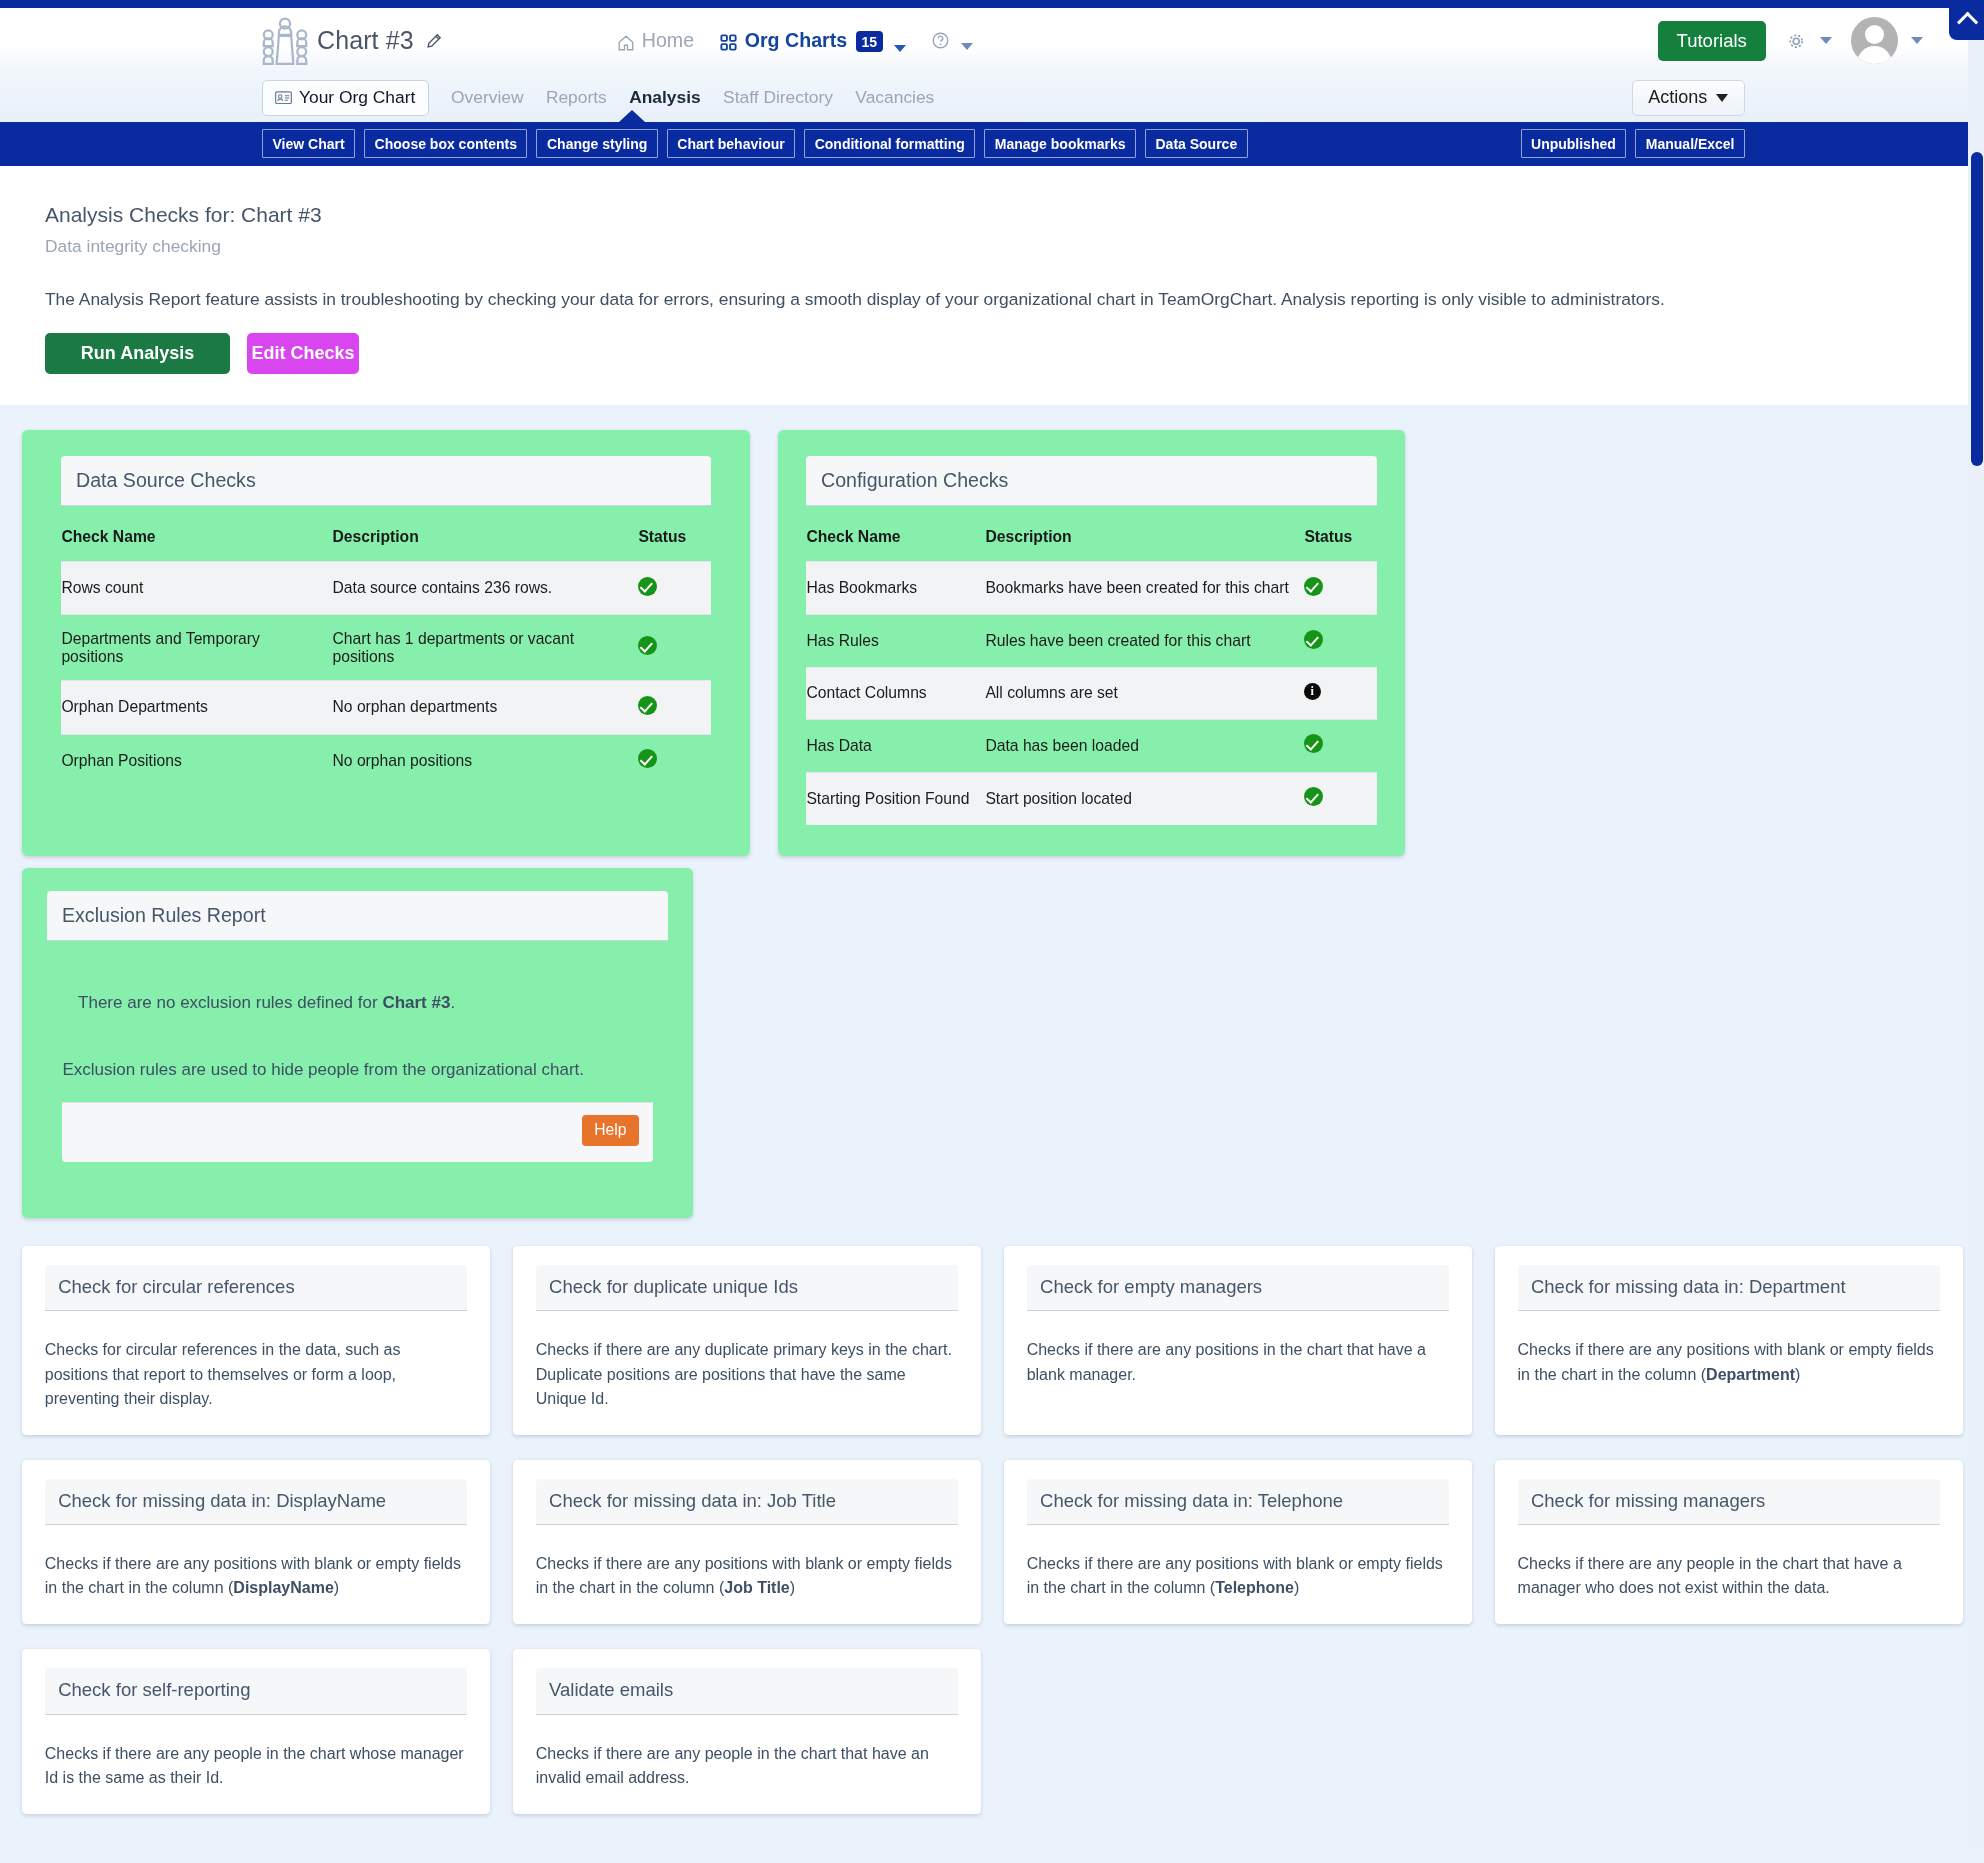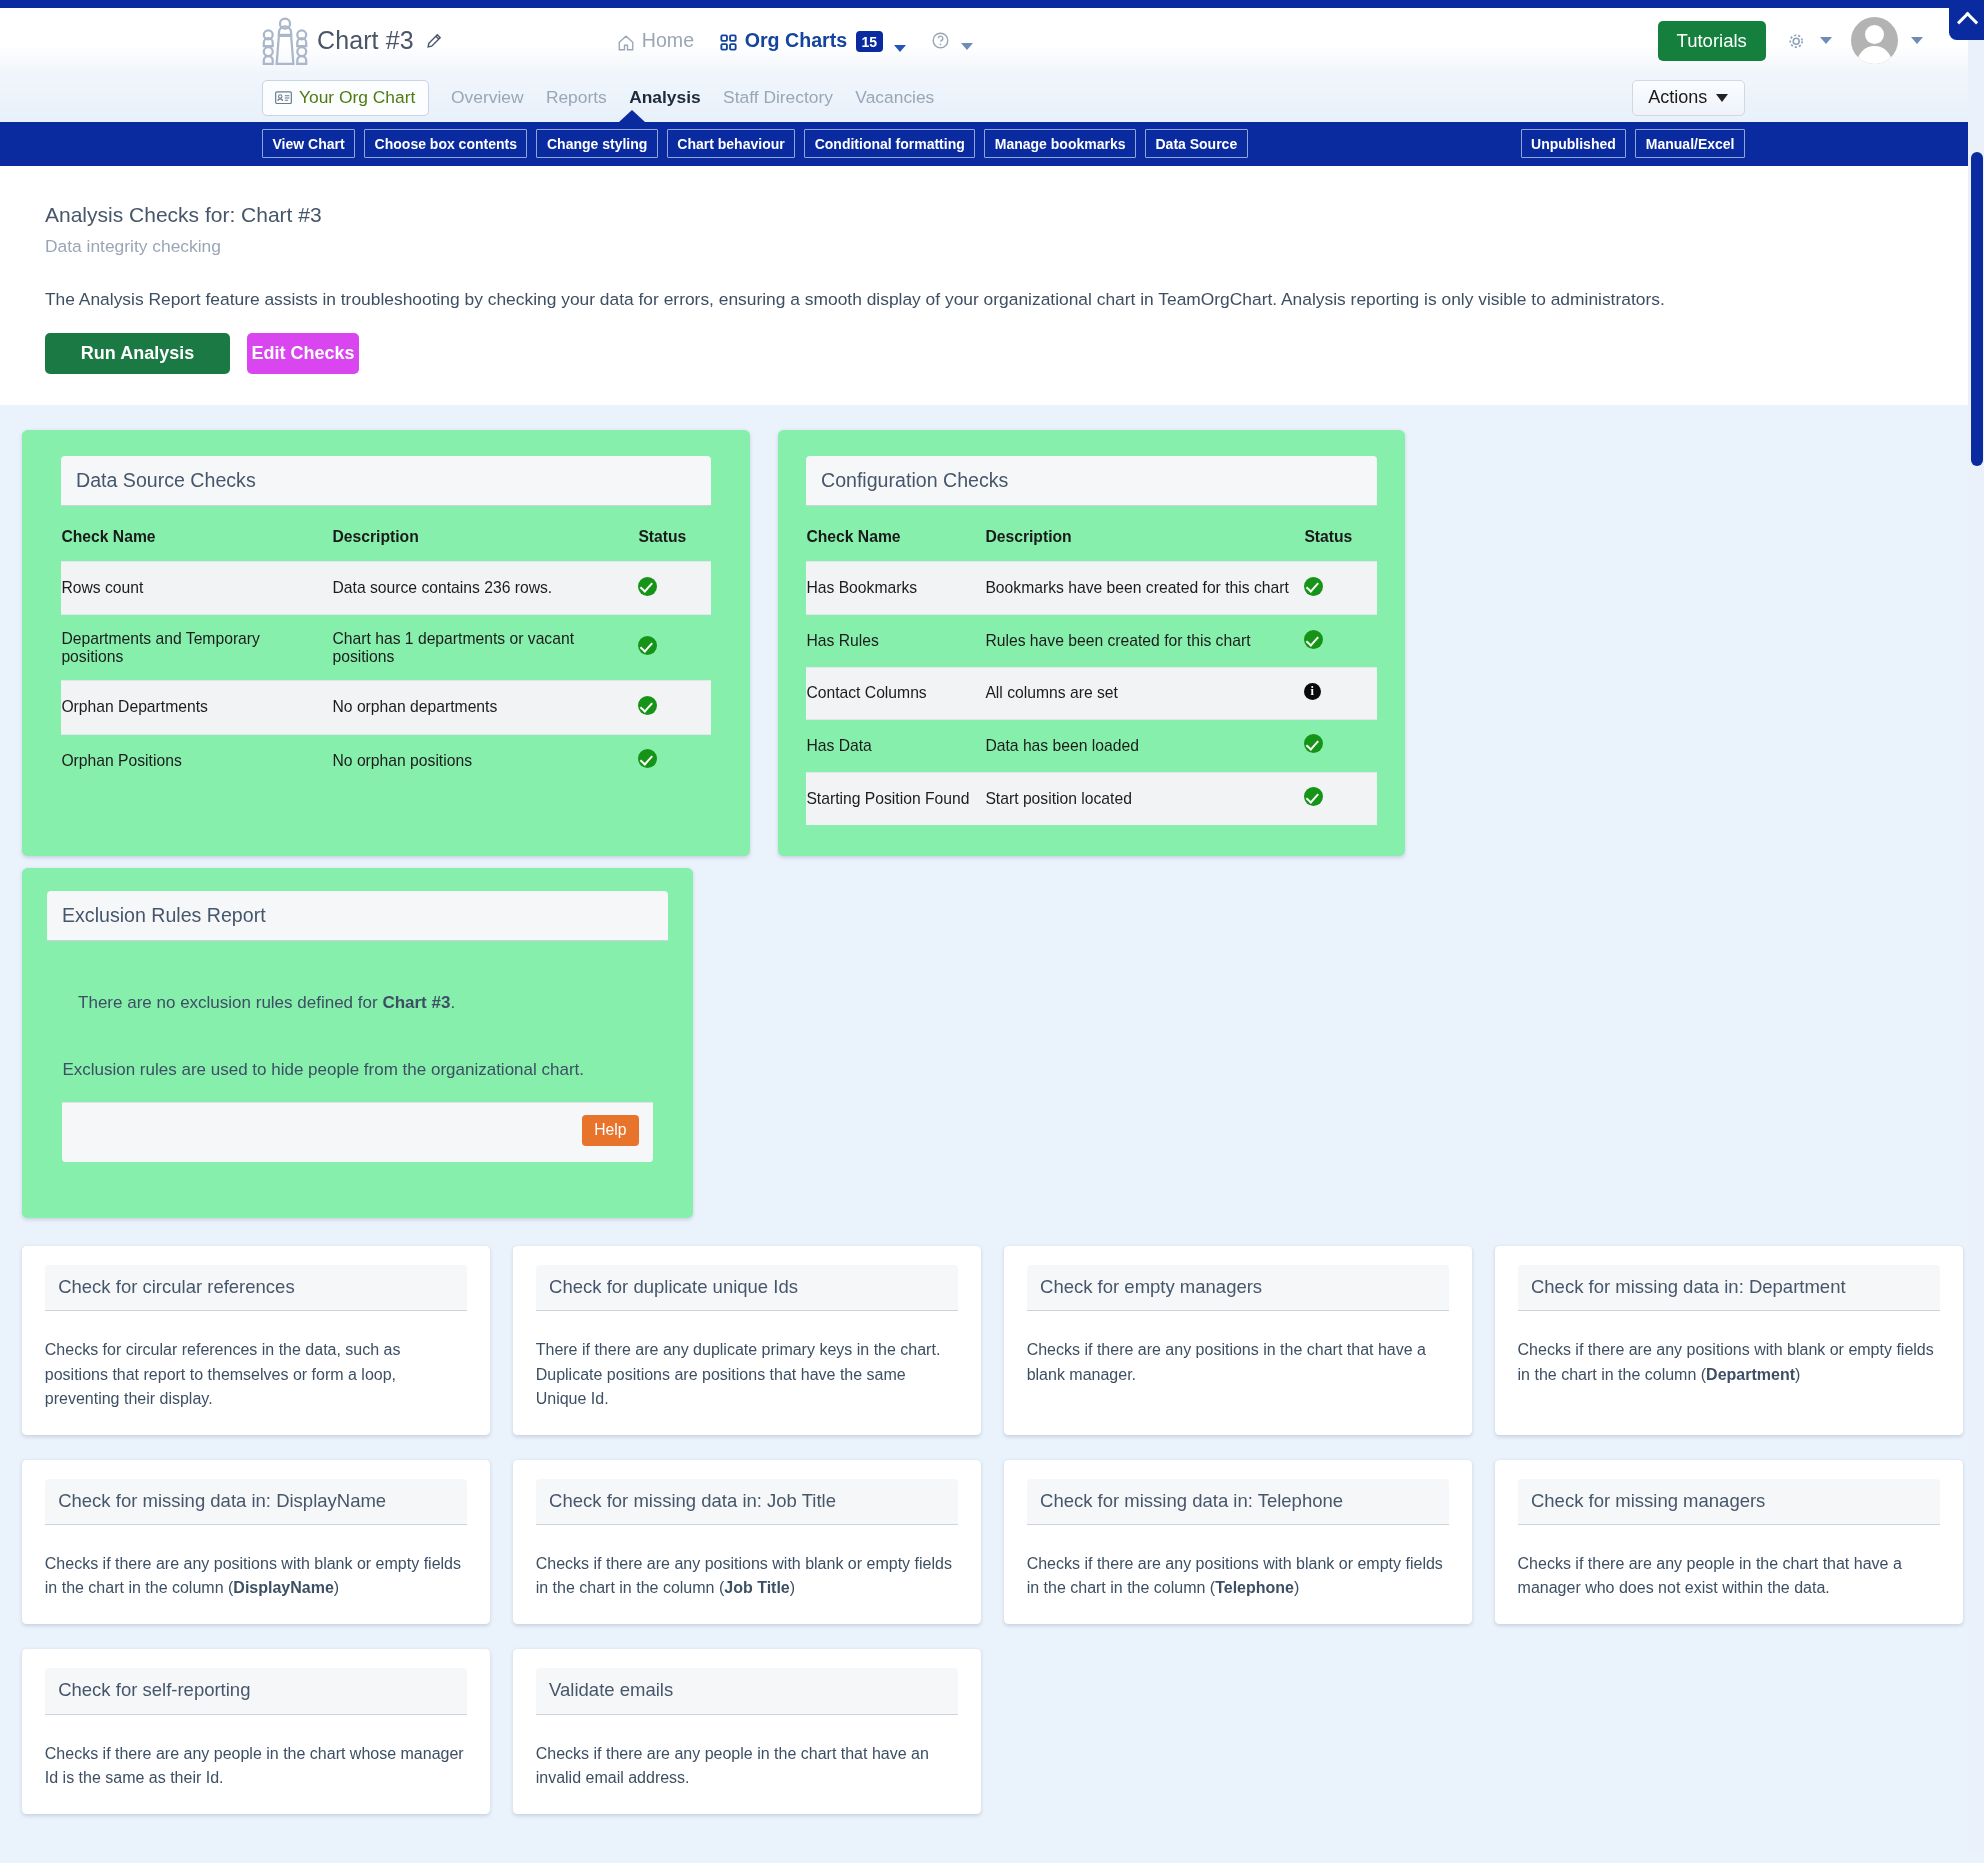--- a/index.html
+++ b/index.html
@@ -87,21 +87,21 @@
   .subnav {
     height: 48px;
     background: linear-gradient(180deg,#f1f6fc 0%,#e8f0fa 100%);
     display: flex; align-items: center;
     position: relative;
   }
   .tabs { display:flex; align-items:center; gap: 22.4px; margin-left: 262px; }
   .tab-btn-boxed {
     display:flex; align-items:center; gap:6.7px;
     border:0.6px solid #c9d4e3; background:#fbfdff; border-radius:5px;
-    padding: 6.7px 12.3px; font-size: 17.4px; color:#4d7c0f; white-space:nowrap;
+    padding: 6.7px 12.3px; font-size: 17.4px; color:#0f172a; white-space:nowrap;
   }
   .tab {
     font-size: 17.4px; color: #9aa6b6; white-space: nowrap;
   }
   .tab.active { color:#1c2a3a; font-weight: bold; }
   .actions-btn {
     margin-left:auto; margin-right: 240px;
     border:0.6px solid #cfd8e3; background: linear-gradient(180deg,#fbfdff,#eef3fa);
     border-radius: 5px; font-size: 18px; color:#1a1a1a;
     padding: 6.7px 15.7px; display:flex; align-items:center; gap:9px; white-space:nowrap;
@@ -458,21 +458,21 @@
     </div>
   </div>
 
   <div class="grid">
     <div class="check-card">
       <div class="card-head">Check for circular references</div>
       <div class="check-desc">Checks for circular references in the data, such as positions that report to themselves or form a loop, preventing their display.</div>
     </div>
     <div class="check-card">
       <div class="card-head">Check for duplicate unique Ids</div>
-      <div class="check-desc">There if there are any duplicate primary keys in the chart. Duplicate positions are positions that have the same Unique Id.</div>
+      <div class="check-desc">Checks if there are any duplicate primary keys in the chart. Duplicate positions are positions that have the same Unique Id.</div>
     </div>
     <div class="check-card">
       <div class="card-head">Check for empty managers</div>
       <div class="check-desc">Checks if there are any positions in the chart that have a blank manager.</div>
     </div>
     <div class="check-card">
       <div class="card-head">Check for missing data in: Department</div>
       <div class="check-desc"><span>Checks if there are any positions with blank or empty fields in the chart in the column (</span><b>Department</b><span>)</span></div>
     </div>
 

